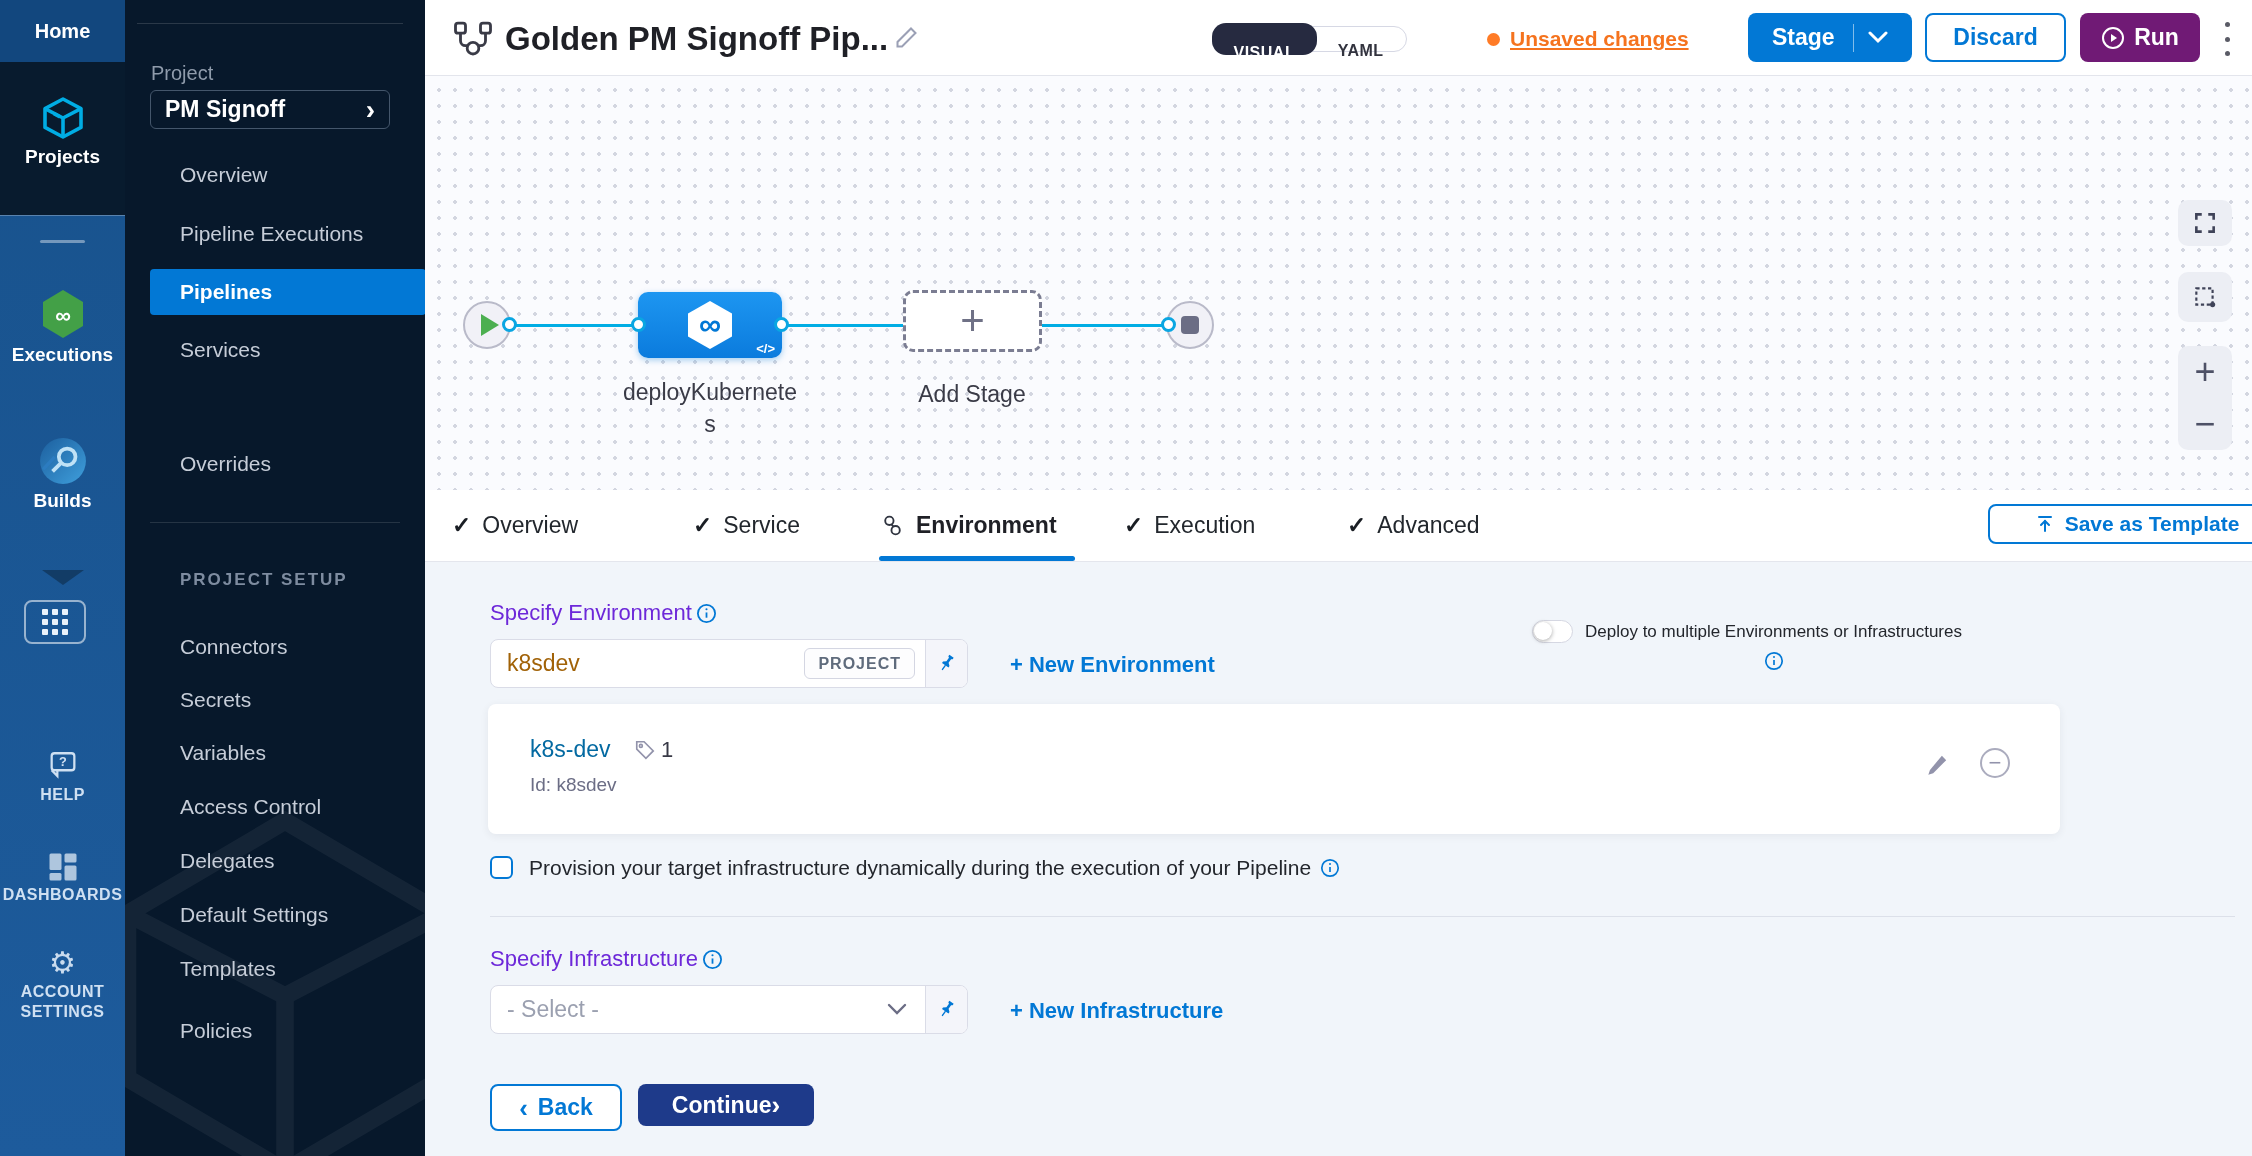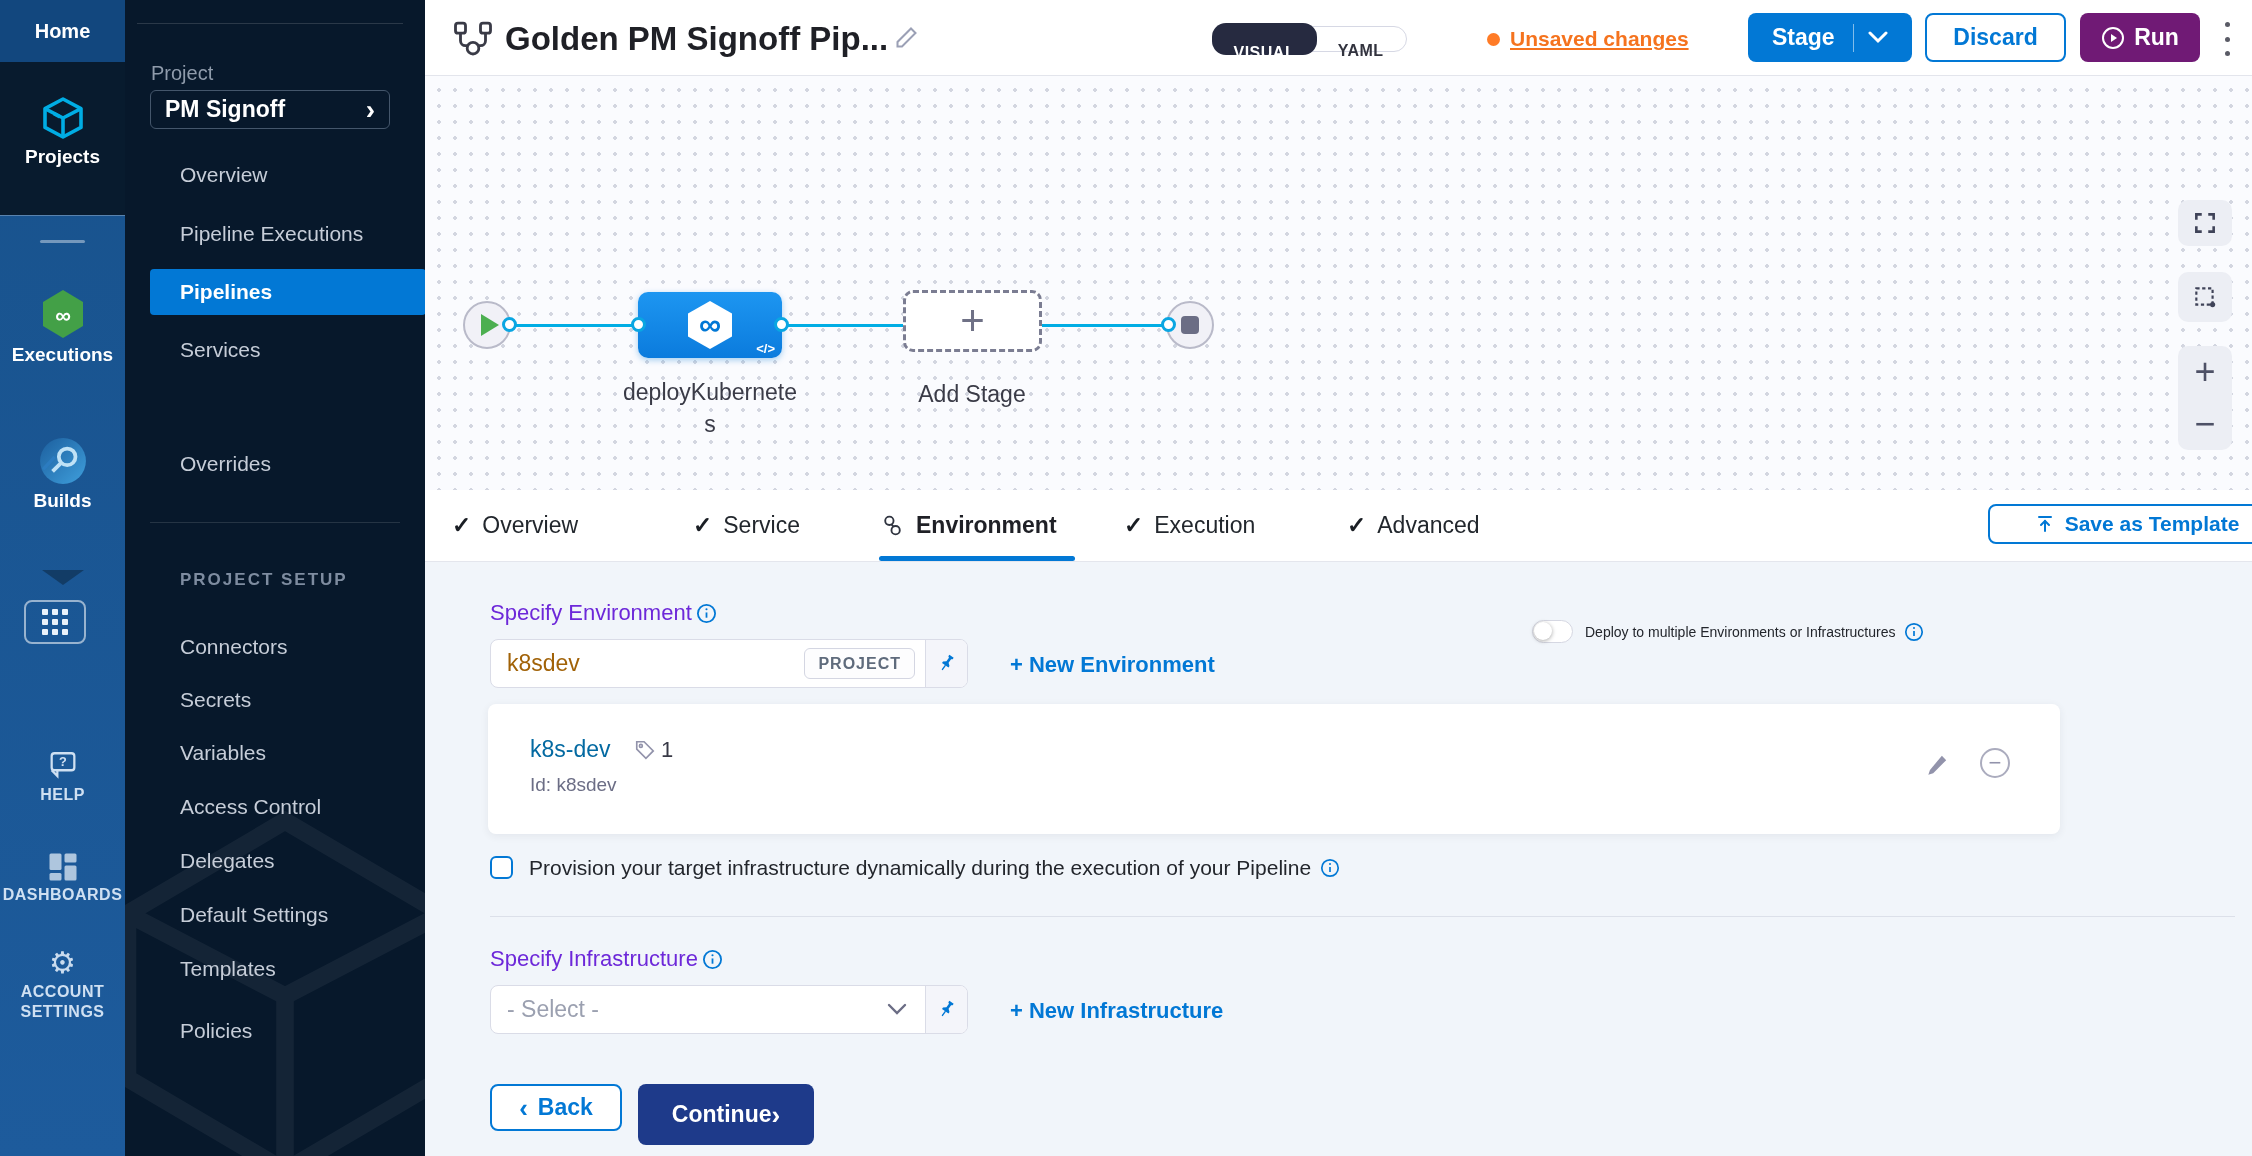--- a/index.html
+++ b/index.html
@@ -101,35 +101,35 @@
   .combo { position:absolute; left:65px; width:478px; height:49px; background:#fff; border:1px solid #dadce7; border-radius:8px; display:flex; align-items:center; }
   .combo input { flex:1; border:none; outline:none; font-size:23px; color:#a16207; padding-left:16px; background:transparent; min-width:0;
                  font-family:"Liberation Sans", sans-serif; }
   .scope-badge { height:31px; line-height:29px; padding:0 13px; border:1.5px solid #d4d6e2; border-radius:6px; font-size:16px; font-weight:700;
                  color:#5f6b7c; letter-spacing:1px; background:#fdfdfe; margin-right:10px; white-space:nowrap; }
   .pin-seg { width:42px; height:47px; background:#f4f5fa; border-left:1px solid #dadce7; border-radius:0 7px 7px 0;
              display:flex; align-items:center; justify-content:center; cursor:pointer; }
   .blue-link { position:absolute; font-size:22px; font-weight:700; color:#0278d5; cursor:pointer; }
   .toggle { position:absolute; left:1107px; top:58px; width:41px; height:23px; border:1.5px solid #d5d7e2; border-radius:12px; background:#fff; cursor:pointer; }
   .toggle .knob { position:absolute; left:1px; top:1px; width:18px; height:18px; border-radius:50%; background:#fff; box-shadow:0 1px 4px rgba(0,0,0,.35); }
-  .toggle-lbl { position:absolute; left:1160px; top:60px; display:flex; align-items:center; gap:9px; font-size:14px; color:#23262c; }
+  .toggle-lbl { position:absolute; left:1160px; top:60px; display:flex; align-items:center; gap:9px; font-size:17px; color:#23262c;flex-direction:column; }
   .env-card { position:absolute; left:63px; top:142px; width:1572px; height:130px; background:#fff; border-radius:8px; box-shadow:0 2px 8px rgba(40,41,61,.07); }
   .env-name { position:absolute; left:42px; top:32px; font-size:23px; font-weight:500; color:#0369a1; cursor:pointer; }
   .tag-wrap { position:absolute; left:146px; top:33px; display:flex; align-items:center; gap:5px; }
   .tag-count { font-size:22px; color:#383946; }
   .env-id { position:absolute; left:42px; top:70px; font-size:19px; color:#6b6d85; }
   .card-pencil { position:absolute; right:110px; top:48px; cursor:pointer; }
   .minus-btn { position:absolute; right:50px; top:44px; width:30px; height:30px; border:2px solid #abacbe; border-radius:50%;
                display:flex; align-items:center; justify-content:center; color:#9293ab; font-size:22px; cursor:pointer; }
   .checkbox { position:absolute; left:65px; top:294px; width:23px; height:23px; border:2.5px solid #0278d5; border-radius:6px; background:#fff; cursor:pointer; }
   .chk-lbl { position:absolute; left:104px; top:294px; display:flex; align-items:center; gap:9px; font-size:21px; color:#23262c; }
   .divider { position:absolute; left:65px; top:354px; width:1745px; height:1px; background:#dce0e9; }
   .select-placeholder { flex:1; font-size:23px; color:#9ba0b0; padding-left:16px; }
   .back-btn { position:absolute; left:65px; top:522px; width:132px; height:47px; background:#fff; border:2px solid #0278d5; color:#0278d5; font-size:23px; gap:10px; }
-  .continue-btn { position:absolute; left:213px; top:522px; width:176px; height:61px; background:#1e3a8a; color:#fff; font-size:23px; }
+  .continue-btn { position:absolute; left:213px; top:522px; width:176px; height:42px; background:#1e3a8a; color:#fff; font-size:23px; }
   .chev-glyph { font-size:26px; font-weight:700; line-height:20px; }
 </style>
 </head>
 <body>
 
 <div class="app">
 
   <div class="rail">
     <div class="rail-home">Home</div>
     <div class="rail-projects"></div>

